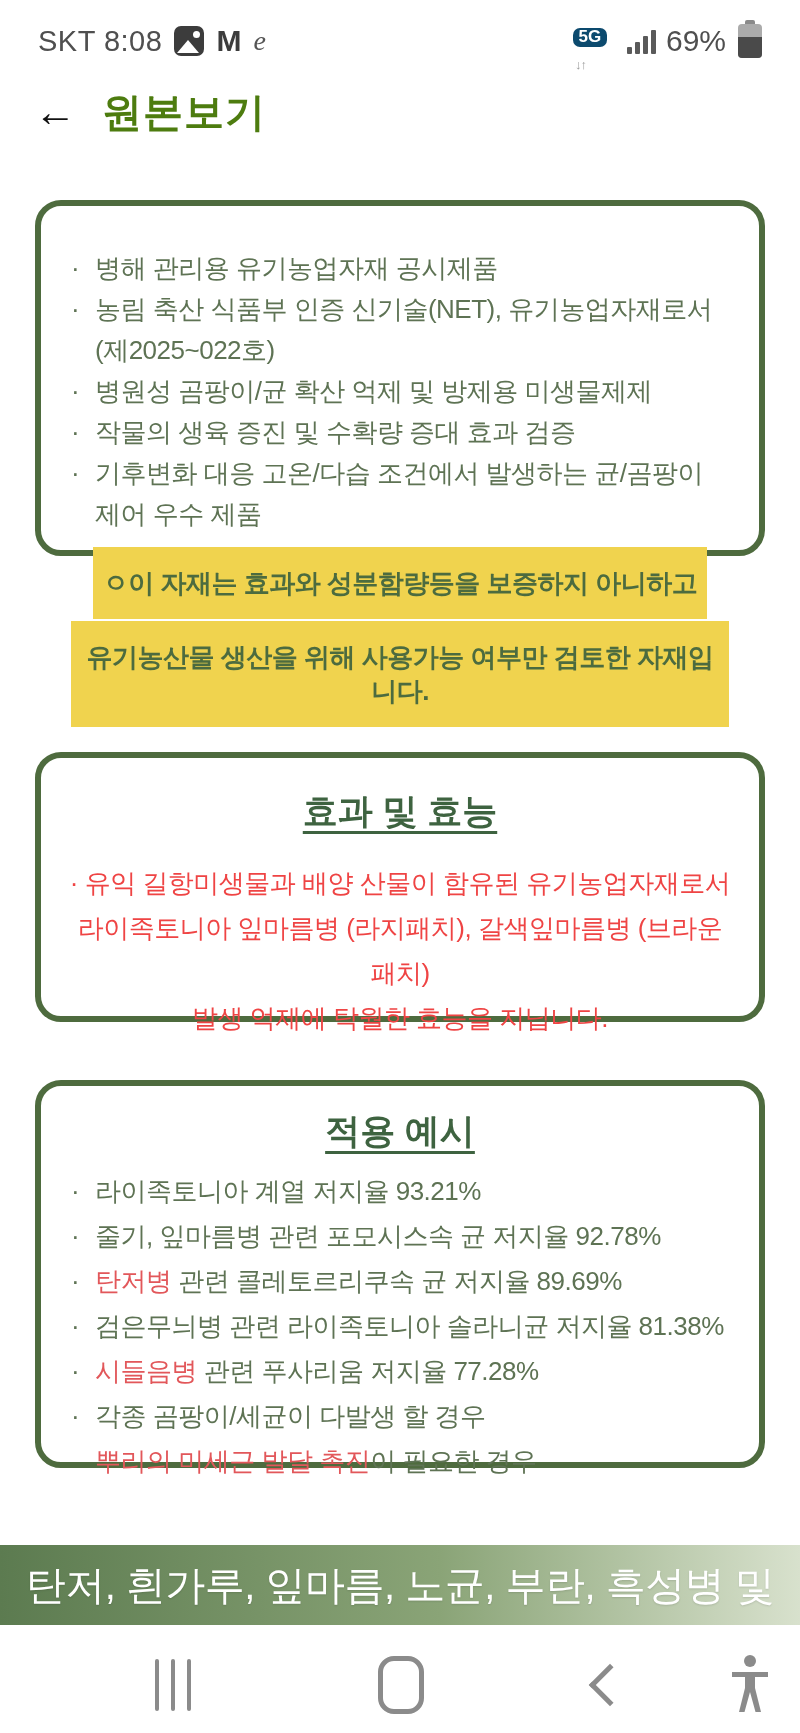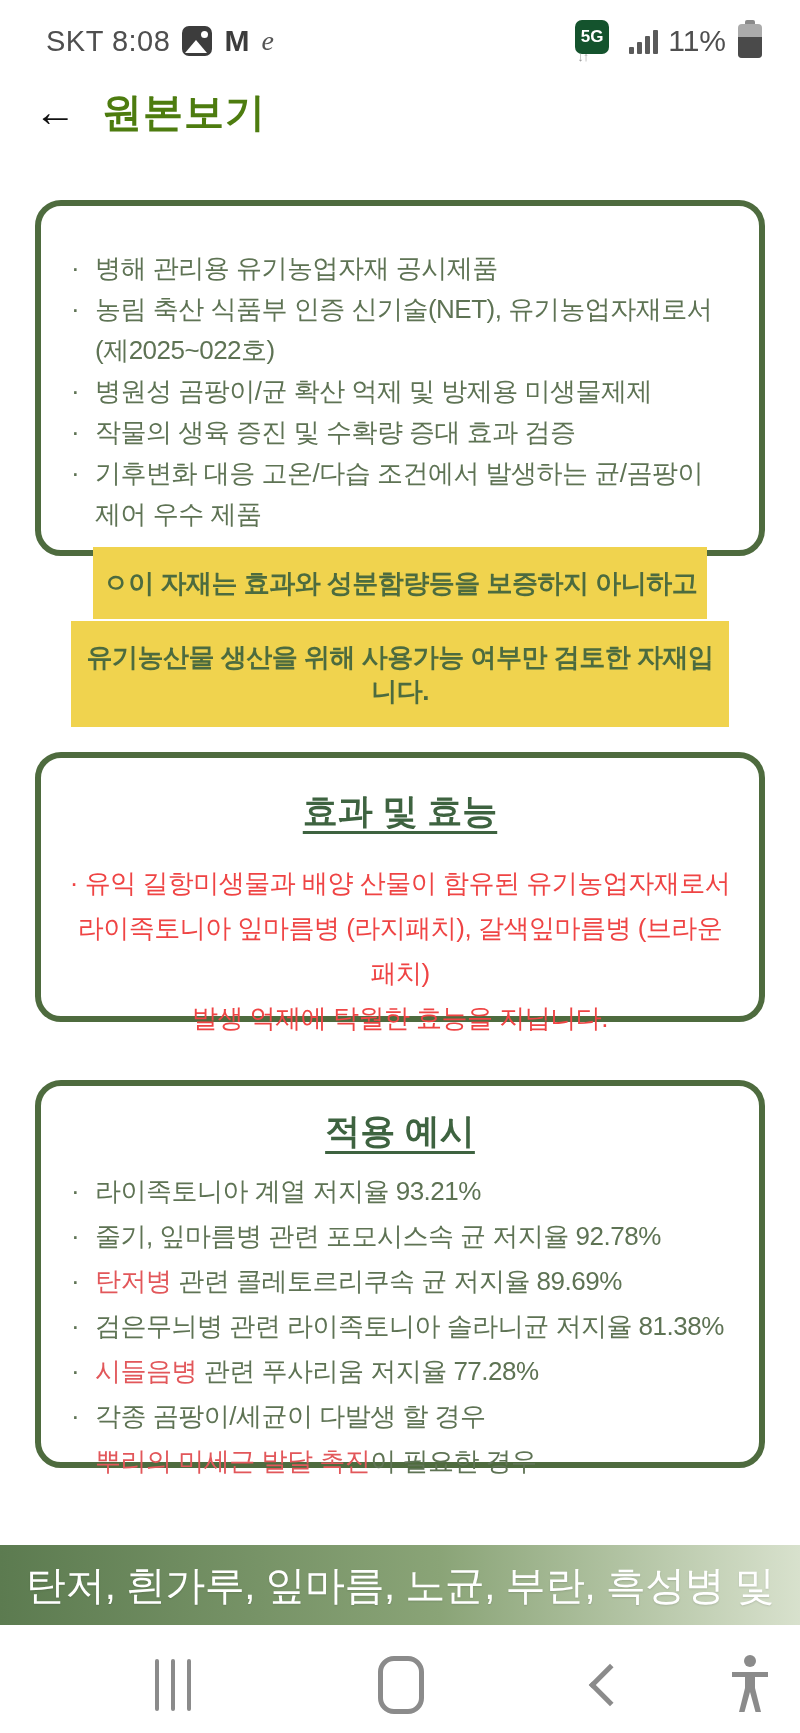--- a/index.html
+++ b/index.html
@@ -5,21 +5,21 @@
   * { margin:0; padding:0; box-sizing:border-box; }
   html,body { background:#e8e8e8; }
   body { font-family:"Liberation Sans","DejaVu Sans",sans-serif; }
   .phone {
     position:relative; width:800px; height:1733px;
     margin:0 auto; background:#ffffff; overflow:hidden;
   }
 
   
   .status-bar {
-    position:absolute; top:18px; left:8px; right:0; height:46px;
+    position:absolute; top:18px; left:0; right:0; height:46px;
     display:flex; align-items:center; justify-content:space-between;
     padding:0 38px; color:#4a4a4a;
   }
   .sb-left { display:flex; align-items:center; gap:12px; }
   .sb-carrier { font-size:29px; color:#4f4f4f; letter-spacing:0.5px; }
   .sb-gallery {
     width:30px; height:30px; background:#3c3c3c; border-radius:7px;
     position:relative; overflow:hidden;
   }
   .sb-gallery::before {
@@ -28,21 +28,21 @@
     border-bottom:13px solid #ffffff;
   }
   .sb-gallery::after {
     content:""; position:absolute; right:4px; top:5px;
     width:7px; height:7px; border-radius:50%; background:#ffffff;
   }
   .sb-m { font-size:30px; font-weight:bold; color:#3c3c3c; }
   .sb-e { font-size:28px; font-style:italic; color:#555; font-family:"Liberation Serif","DejaVu Serif",serif; }
   .sb-right { display:flex; align-items:center; gap:10px; }
   .badge-5g {
-    position:relative; width:34px; height:34px; background:#14532d;
+    position:relative; width:34px; height:19px; background:#0c4a6e;
     border-radius:7px; color:#fff; font-size:17px; font-weight:bold;
     display:flex; align-items:center; justify-content:center; margin-top:-8px;
   }
   .badge-5g .arrows {
     position:absolute; top:29px; left:2px; font-size:13px; color:#9a9a9a;
     letter-spacing:-1px; font-weight:normal;
   }
   .signal { display:flex; align-items:flex-end; gap:3px; height:26px; margin-left:10px; }
   .signal i { display:block; width:5px; background:#5a5a5a; border-radius:1px; }
   .signal i:nth-child(1){height:7px;}
@@ -140,21 +140,21 @@
       <span class="badge-5g">
         <span>5G</span>
         <span class="arrows">↓↑</span>
       </span>
       <span class="signal">
           <i></i>
           <i></i>
           <i></i>
           <i></i>
         </span>
-      <span class="sb-batt-pct">11%</span>
+      <span class="sb-batt-pct">69%</span>
       <span class="battery">
           <span class="body">
             <span class="fill"></span>
           </span>
         </span>
     </div>
   </div>
 
   <div class="app-header">
     <span class="back-arrow">←</span>

